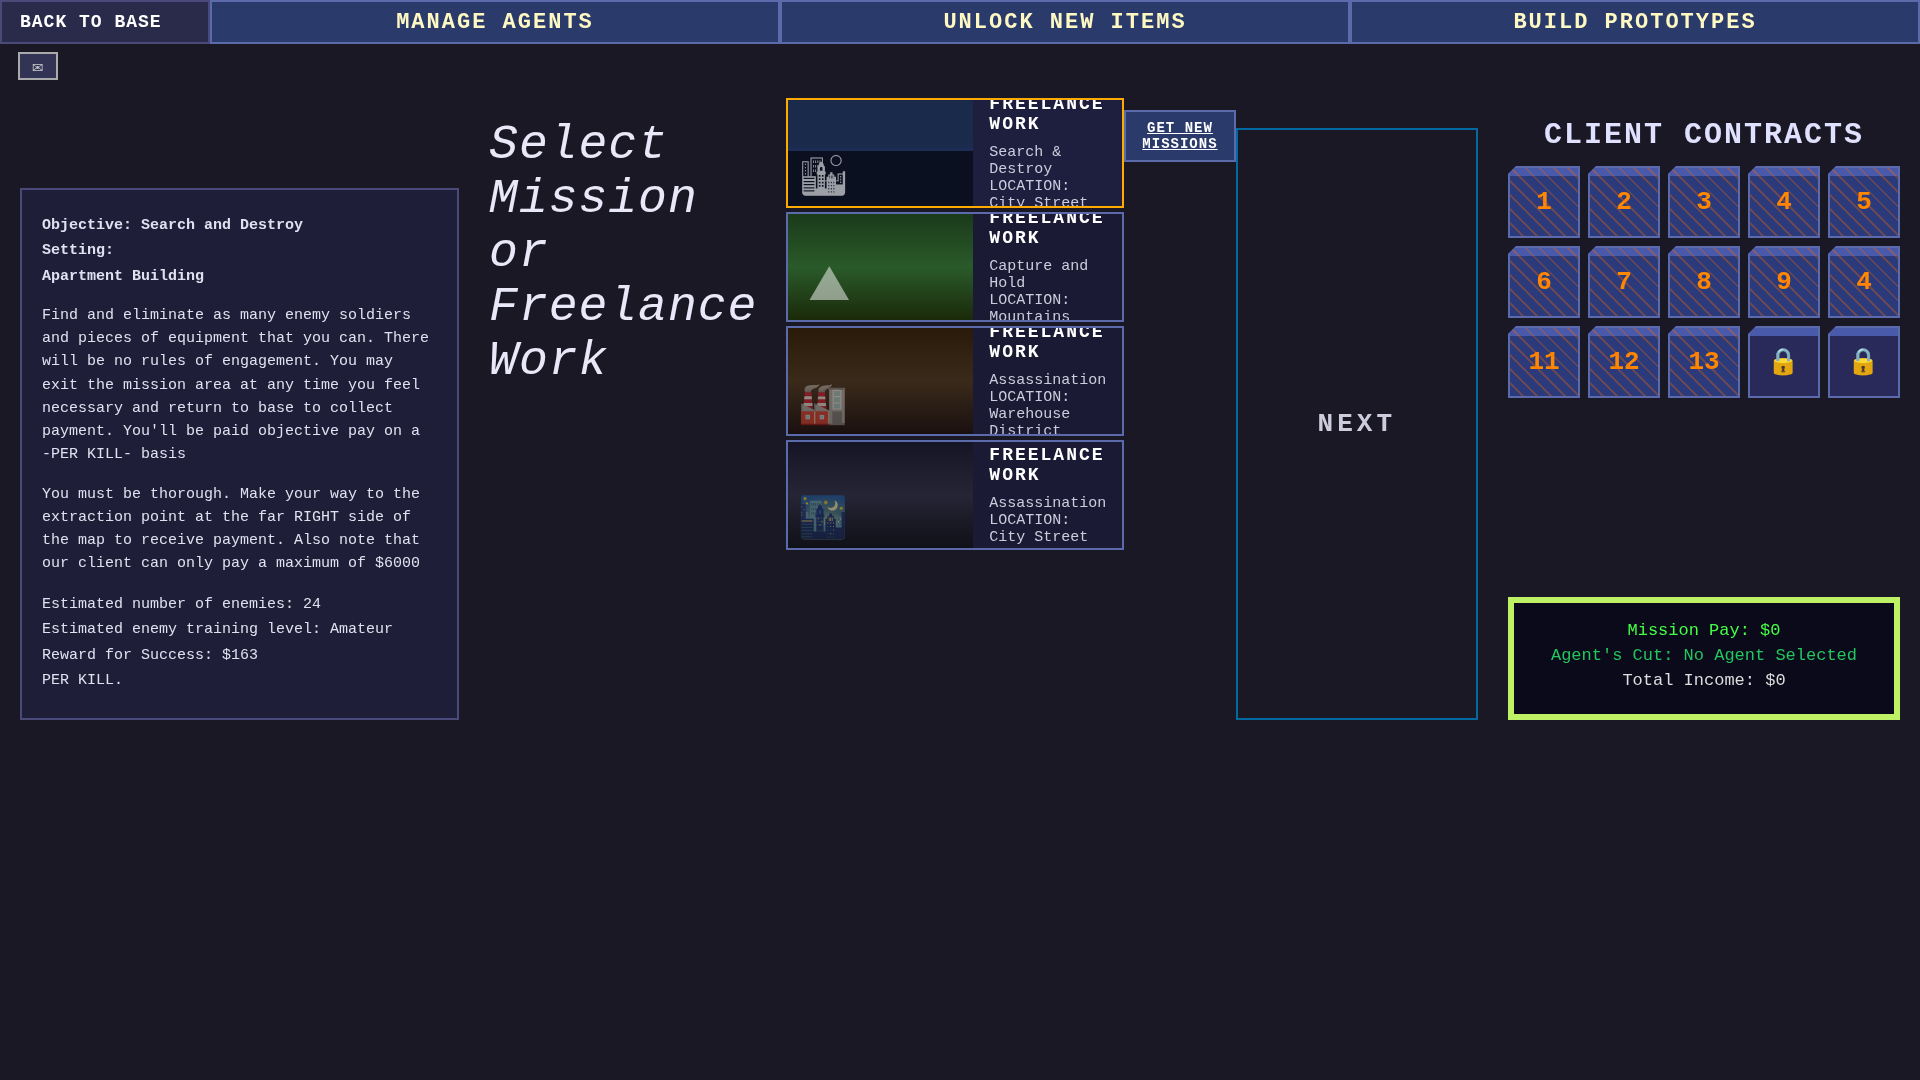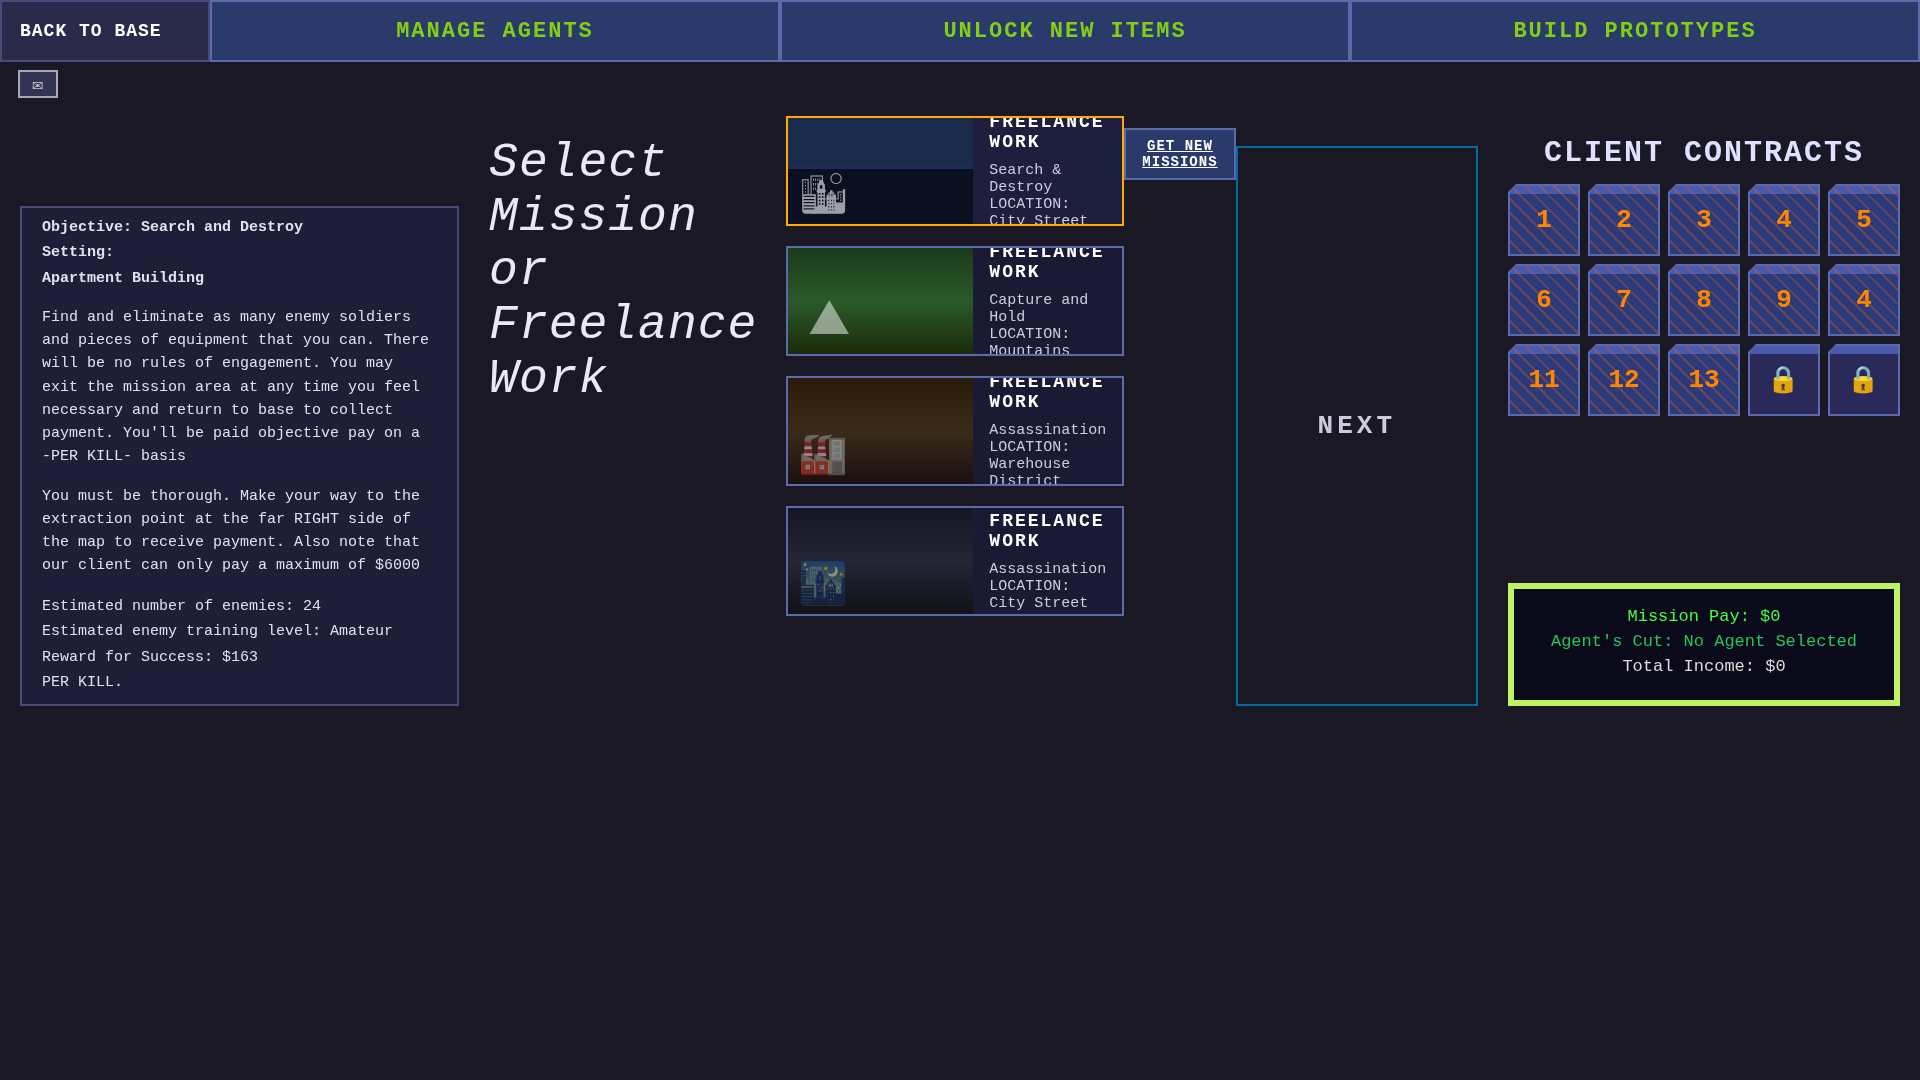--- a/index.html
+++ b/index.html
@@ -9,42 +9,42 @@
       background-color: #1a1825;
       font-family: 'Courier New', Courier, monospace;
       overflow: hidden;
       color: #ffffff;
     }
 
     
     .top-nav {
       display: flex;
       align-items: stretch;
-      height: 62px;
+      height: 44px;
       background: transparent;
     }
     .nav-back {
       background: #2a2a4a;
       border: 2px solid #4a4a7a;
       color: #ffffff;
       font-family: 'Courier New', Courier, monospace;
       font-size: 18px;
       font-weight: bold;
       padding: 0 18px;
       cursor: pointer;
       display: flex;
       align-items: center;
       min-width: 210px;
       text-transform: uppercase;
       letter-spacing: 1px;
     }
     .nav-btn {
       background: #2a3a6a;
       border: 2px solid #5a6aaa;
-      color: #84cc16;
+      color: #fef9c3;
       font-family: 'Courier New', Courier, monospace;
       font-size: 22px;
       font-weight: bold;
       padding: 0 36px;
       cursor: pointer;
       display: flex;
       align-items: center;
       justify-content: center;
       flex: 1;
       text-transform: uppercase;
@@ -74,21 +74,21 @@
       gap: 30px;
       margin-top: 10px;
     }
 
     
     .left-panel {
       width: 560px;
       min-height: 500px;
       background: #1e1e38;
       border: 2px solid #4a4a7a;
-      padding: 8px 20px;
+      padding: 24px 20px;
       font-size: 15px;
       line-height: 1.55;
       color: #e0e0f0;
       margin-top: 90px;
     }
     .left-panel .objective-line {
       font-weight: bold;
       margin-bottom: 2px;
     }
     .left-panel .body-text {
@@ -111,21 +111,21 @@
       color: #e8e8f8;
       margin-bottom: 18px;
       margin-top: 20px;
       font-style: italic;
       letter-spacing: 1px;
     }
 
     .mission-list {
       display: flex;
       flex-direction: column;
-      gap: 20px;
+      gap: 4px;
       padding-left: 29px;
     }
     .mission-card {
       display: flex;
       height: 110px;
       border: 2px solid #5a6aaa;
       background: #1a1a35;
       cursor: pointer;
       overflow: hidden;
     }

